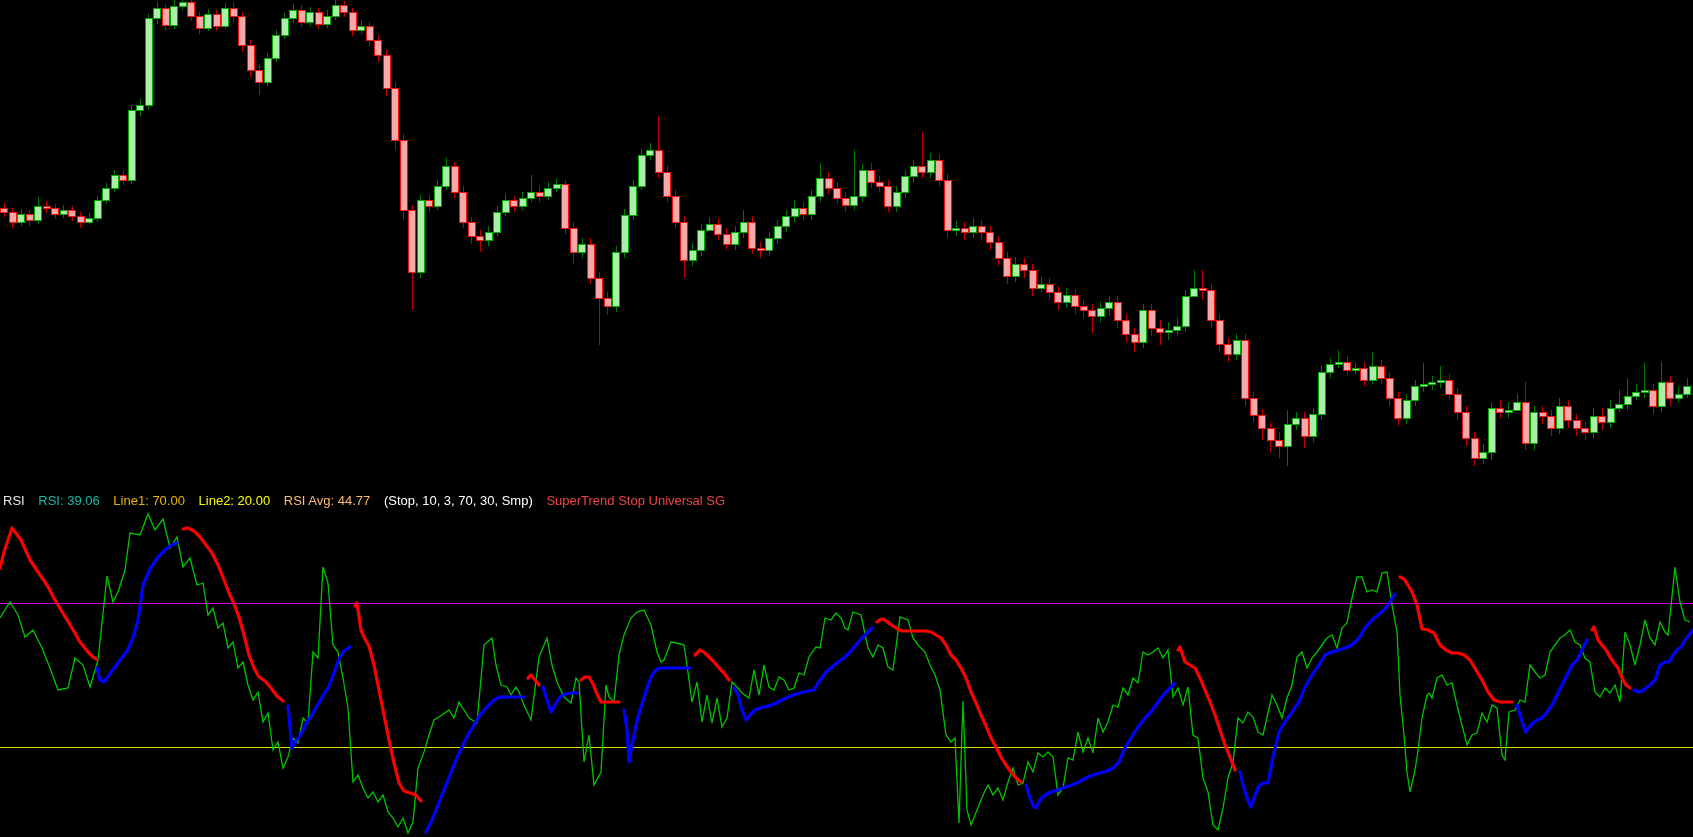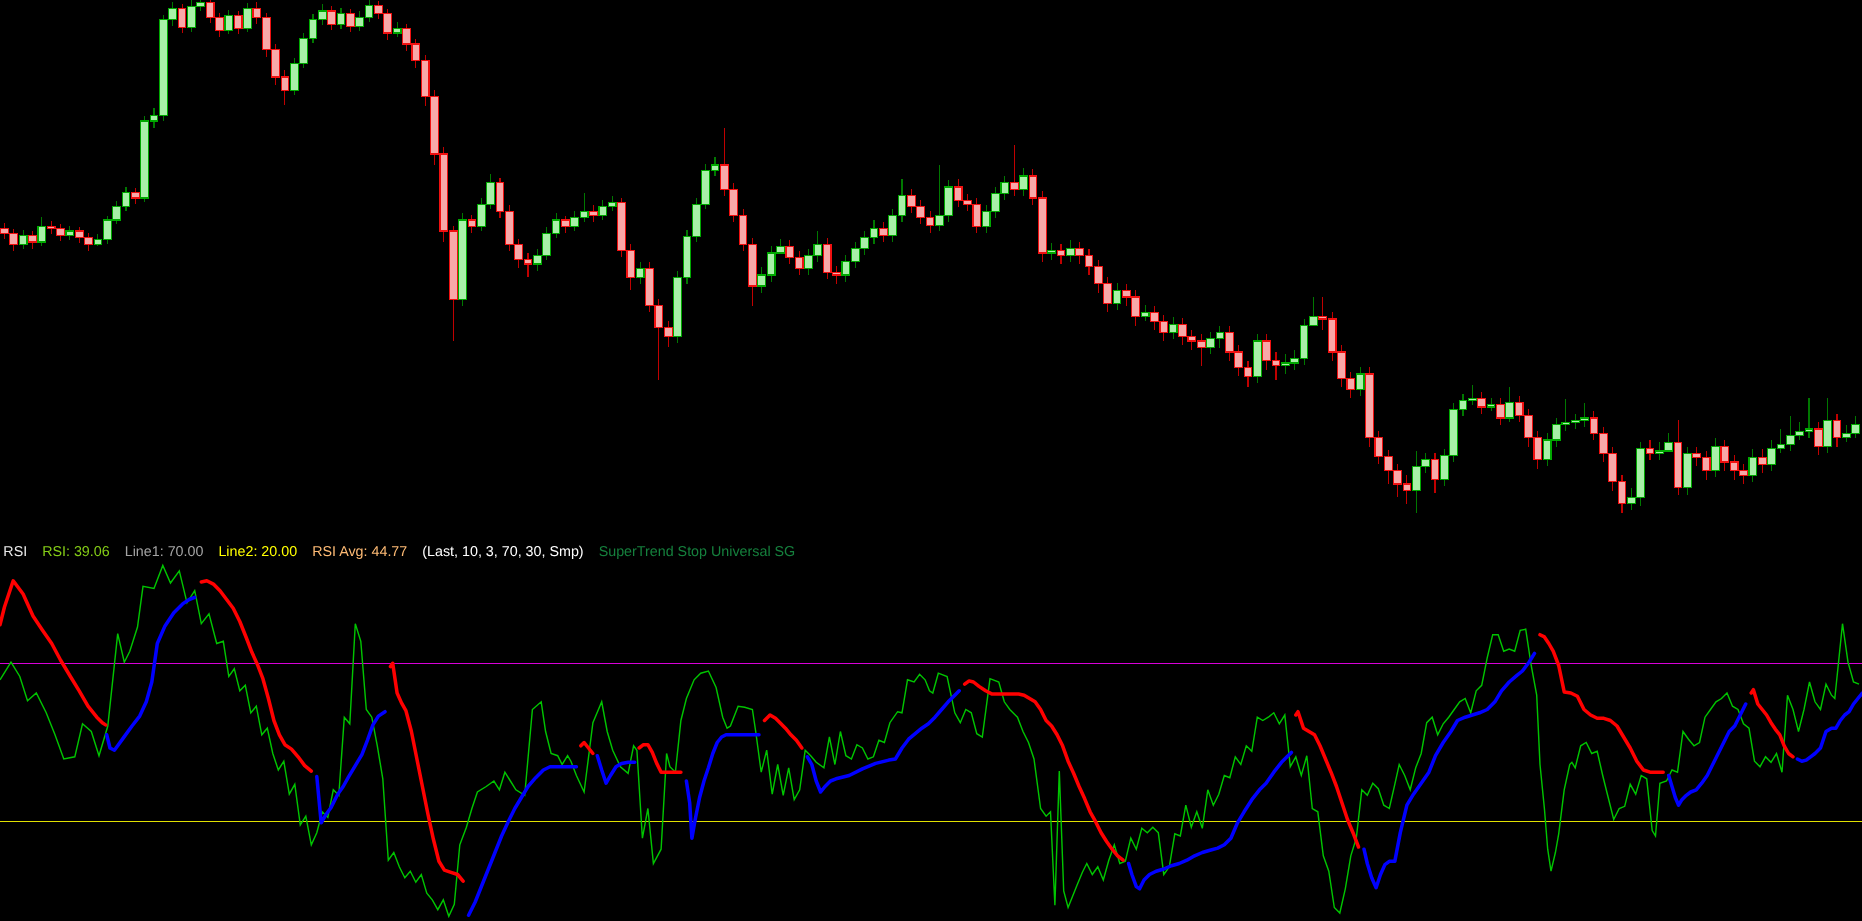--- a/index.html
+++ b/index.html
@@ -437,20 +437,20 @@
         <polyline points="1240,772 1243,785 1247,798 1251,807 1255,795 1259,786 1263,783 1268,783 1273,757 1279,732 1285,722 1292,712 1299,702 1305,687 1312,675 1319,665 1325,655 1332,652 1345,648 1352,645 1359,638 1365,628 1372,620 1379,614 1384,610 1390,602 1395,594" fill="none" stroke="#0000FF" stroke-width="3.2" stroke-linejoin="round" stroke-linecap="round"></polyline>
         <polyline points="1400,577 1404,579 1408,585 1412,592 1417,605 1422,629 1428,630 1434,633 1440,645 1446,650 1452,653 1458,653 1464,655 1470,660 1476,670 1482,680 1488,692 1494,700 1500,702 1512,702" fill="none" stroke="#FF0000" stroke-width="3.2" stroke-linejoin="round" stroke-linecap="round"></polyline>
         <polyline points="1517,705 1520,715 1523,725 1526,732 1529,727 1533,723 1537,720 1542,718 1547,712 1552,705 1557,695 1562,685 1567,675 1572,665 1577,660 1582,650 1587,640" fill="none" stroke="#0000FF" stroke-width="3.2" stroke-linejoin="round" stroke-linecap="round"></polyline>
         <polyline points="1592,630 1594,627 1598,640 1602,645 1606,650 1610,657 1614,663 1618,668 1622,678 1626,685 1630,688" fill="none" stroke="#FF0000" stroke-width="3.2" stroke-linejoin="round" stroke-linecap="round"></polyline>
         <polyline points="1634,690 1638,692 1642,691 1646,688 1650,685 1655,680 1660,665 1665,662 1669,662 1673,655 1677,650 1681,647 1685,640 1689,635 1693,630" fill="none" stroke="#0000FF" stroke-width="3.2" stroke-linejoin="round" stroke-linecap="round"></polyline>
       </g>
     </svg>
 
   <div class="ind-header">
     <span style="color: rgb(232, 232, 232);">RSI</span>
-    <span style="color: #84cc16;">RSI: 39.06</span>
-    <span style="color: #a3a3a3;">Line1: 70.00</span>
+    <span style="color: #14b8a6;">RSI: 39.06</span>
+    <span style="color: #eab308;">Line1: 70.00</span>
     <span style="color: rgb(255, 255, 0);">Line2: 20.00</span>
     <span style="color: #fdba74;">RSI Avg: 44.77</span>
-    <span style="color: rgb(255, 255, 255);">(Last, 10, 3, 70, 30, Smp)</span>
-    <span style="color: #15803d;">SuperTrend Stop Universal SG</span>
+    <span style="color: rgb(255, 255, 255);">(Stop, 10, 3, 70, 30, Smp)</span>
+    <span style="color: #ef4444;">SuperTrend Stop Universal SG</span>
   </div>
 </div>
 
 </body></html>

